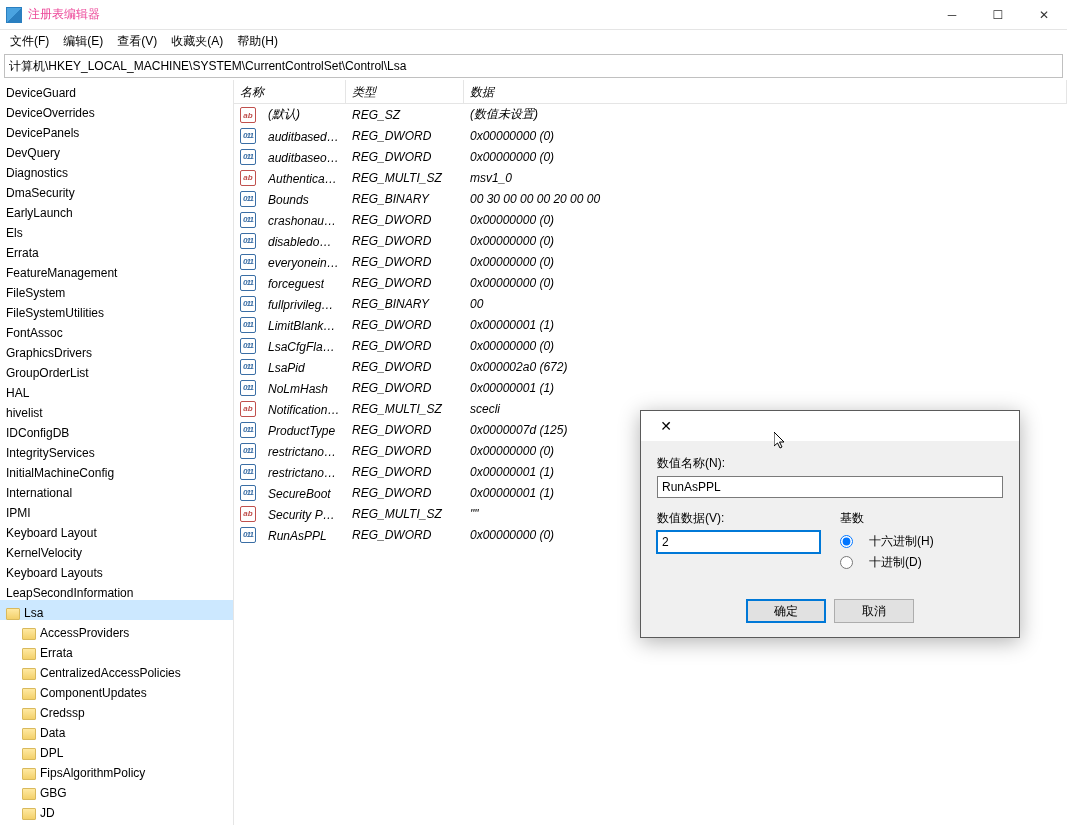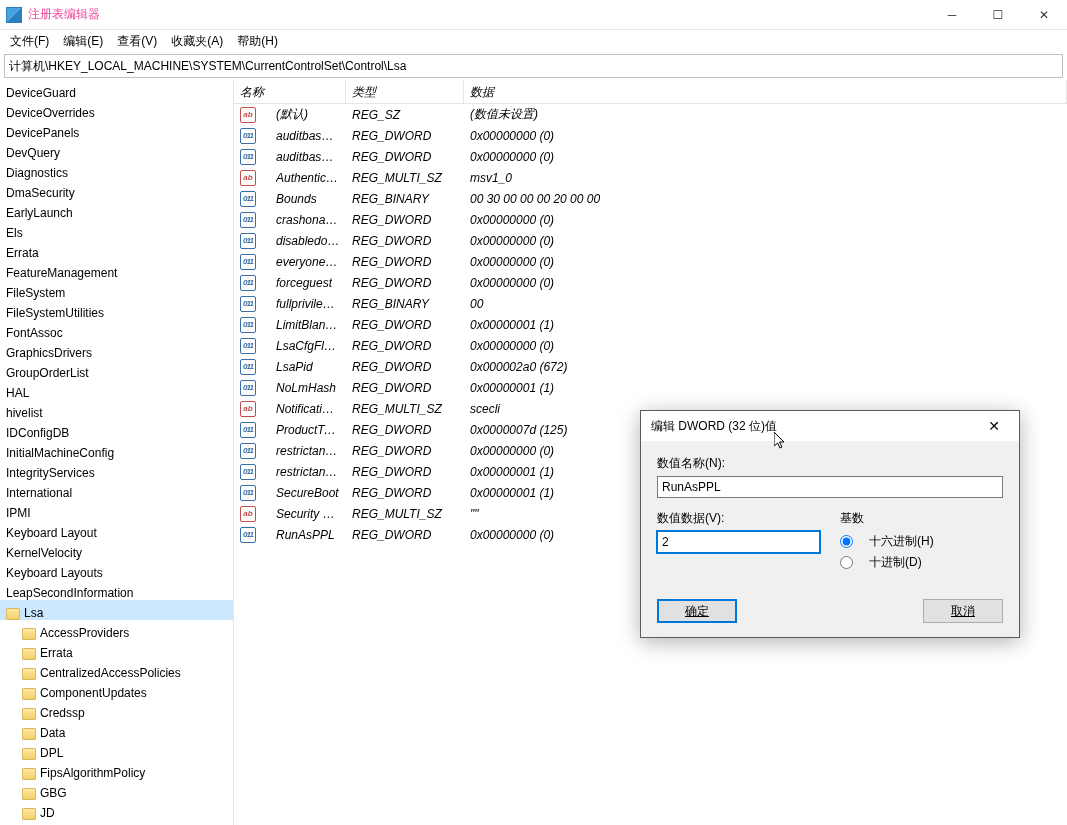--- a/index.html
+++ b/index.html
@@ -23,21 +23,21 @@
 .folder-icon { width:14px; height:12px; background:linear-gradient(#ffe9a2,#f3d06a); border:1px solid #d9b95c; border-radius:1px; margin-right:4px; flex-shrink:0; }
 .list { flex:1; display:flex; flex-direction:column; overflow:hidden;font-style:italic; }
 .list-header { height:24px; display:flex; border-bottom:1px solid #e5e5e5; }
 .list-header .col { padding:4px 6px; border-right:1px solid #e5e5e5; color:#000; }
 .col-name { width:112px; }
 .col-type { width:118px; }
 .col-data { flex:1; }
 .list-body { flex:1; overflow:auto; }
 .row { height:21px; display:flex; align-items:center; }
 .row .cell { padding:0 6px; white-space:nowrap; overflow:hidden; text-overflow:ellipsis; }
-.row .name-cell { width:112px; display:flex; align-items:center; gap:20px; }
+.row .name-cell { width:112px; display:flex; align-items:flex-end; gap:12px; }
 .row .type-cell { width:118px; }
 .row .data-cell { flex:1; }
 .val-icon { width:16px; height:16px; flex-shrink:0; border-radius:2px; display:flex; align-items:center; justify-content:center; font-size:8px; font-weight:bold; }
 .val-icon.sz { background:#fff; border:1px solid #c0504d; color:#c0504d; }
 .val-icon.sz::after { content:"ab"; }
 .val-icon.bin { background:#fff; border:1px solid #3a6ea5; color:#3a6ea5; }
 .val-icon.bin::after { content:"011"; letter-spacing:-1px; }
 .dialog { position:absolute; left:640px; top:410px; width:380px; background:#f0f0f0; border:1px solid #5a5a5a; box-shadow:0 4px 20px rgba(0,0,0,0.3); }
 .dialog-title { height:30px; display:flex; align-items:center; padding:0 10px; background:#fff; }
 .dialog-title .t { flex:1; }
@@ -45,21 +45,21 @@
 .dialog-body { padding:14px 16px; }
 .dlg-label { margin-bottom:4px; }
 .dlg-input { width:100%; height:22px; border:1px solid #7a7a7a; background:#fff; padding:0 4px; margin-bottom:12px; }
 .dlg-input.focus { border:1px solid #0078d7; outline:1px solid #0078d7; }
 .dlg-row { display:flex; gap:20px; }
 .dlg-col { flex:1; }
 .fieldset { border:none; }
 .fieldset-title { margin-bottom:6px; }
 .radio { display:flex; align-items:center; gap:16px; margin:4px 0; }
 .radio input { width:13px; height:13px; }
-.dialog-buttons { display:flex; justify-content:space-between; gap:8px; padding:10px 16px 14px;text-decoration:underline; }
+.dialog-buttons { display:flex; justify-content:center; gap:8px; padding:10px 16px 14px; }
 .btn { width:80px; height:24px; border:1px solid #adadad; background:#e1e1e1; display:flex; align-items:center; justify-content:center; }
 .btn.primary { border:2px solid #0078d7; }
 .cursor { position:absolute; left:774px; top:432px; pointer-events:none; }
 </style>
 </head>
 <body>
 
 <div class="titlebar">
   <div class="app-icon"></div>
   <div class="title">注册表编辑器</div>
@@ -132,24 +132,24 @@
       <div class="tree-item">
         <span>HAL</span>
       </div>
       <div class="tree-item">
         <span>hivelist</span>
       </div>
       <div class="tree-item">
         <span>IDConfigDB</span>
       </div>
       <div class="tree-item">
+        <span>IntegrityServices</span>
+      </div>
+      <div class="tree-item">
         <span>InitialMachineConfig</span>
-      </div>
-      <div class="tree-item">
-        <span>IntegrityServices</span>
       </div>
       <div class="tree-item">
         <span>International</span>
       </div>
       <div class="tree-item">
         <span>IPMI</span>
       </div>
       <div class="tree-item">
         <span>Keyboard Layout</span>
       </div>
@@ -381,21 +381,20 @@
           </div>
           <div class="cell type-cell">REG_DWORD</div>
           <div class="cell data-cell">0x00000000 (0)</div>
         </div>
       </div>
   </div>
 </div>
 
 <div class="dialog">
   <div class="dialog-title">
-    <div class="t">编辑 DWORD (32 位)值</div>
     <div class="dialog-close">✕</div>
   </div>
   <div class="dialog-body">
     <div class="dlg-label">数值名称(N):</div>
     <input class="dlg-input" readonly="" value="RunAsPPL" style="">
     <div class="dlg-row">
       <div class="dlg-col">
         <div class="dlg-label">数值数据(V):</div>
         <input class="dlg-input focus" value="2" style="">
       </div>

